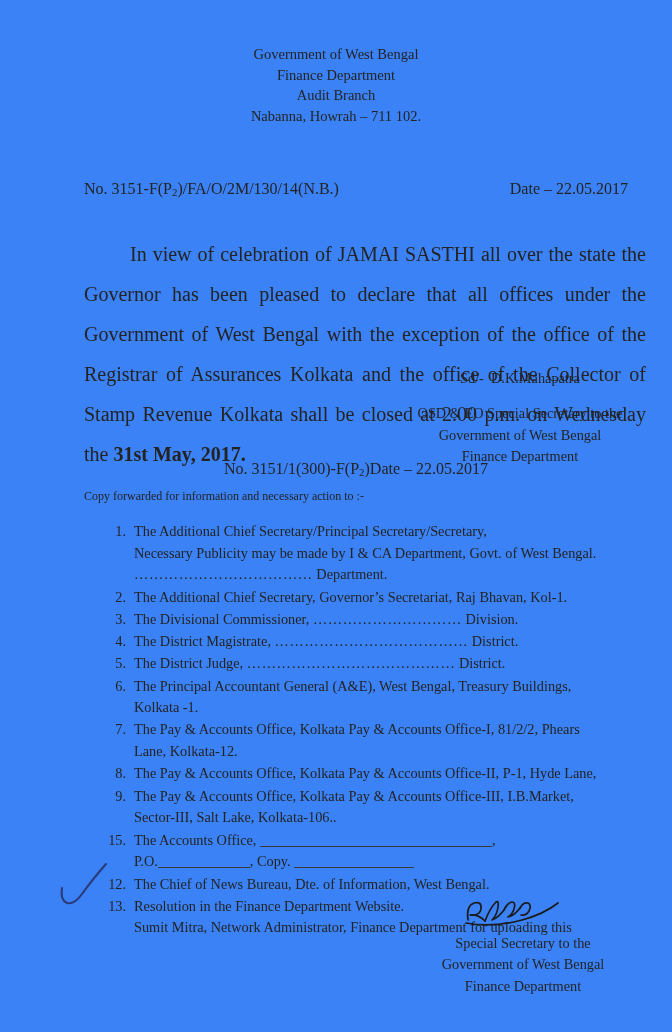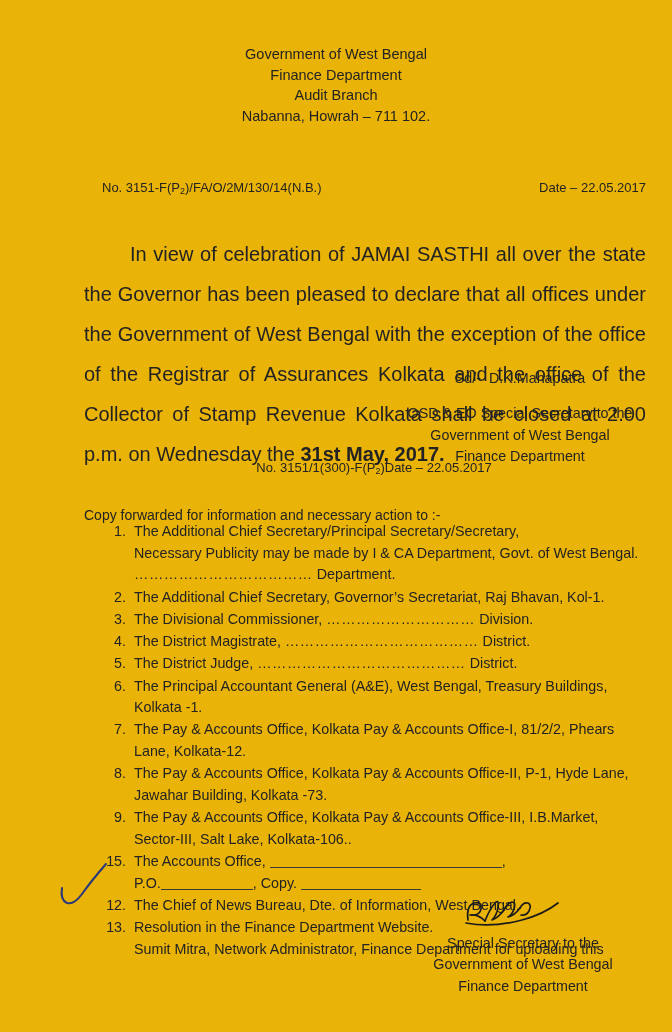--- a/index.html
+++ b/index.html
@@ -4,47 +4,47 @@
 <style>
   html, body {
     margin: 0;
     padding: 0;
     background: #ffffff;
   }
   .page {
     position: relative;
     width: 672px;
     height: 1032px;
-    background: #eab308;
-    font-family: Liberation Sans, sans-serif;
+    background: #3b82f6;
+    font-family: Liberation Serif, serif;
     color: #232323;
     overflow: hidden;
   }
 
   
   .letterhead {
     position: absolute;
     left: 0;
     top: 44px;
     width: 672px;
     text-align: center;
     line-height: 1.42;
     font-size: 14.5px;
   }
   .letterhead div { white-space: pre; }
 
   
   .ref-row {
     position: absolute;
-    left: 102px;
+    left: 84px;
     width: 546px;
     display: flex;
     justify-content: space-between;
     align-items: baseline;
-    font-size: 13px;
+    font-size: 16px;
   }
   #ref-row-1 { top: 172px; }
   #ref-row-2 { top: 452px; justify-content: center; }
   .ref-date { padding-right: 2px; margin-top: 8px; }
   sub { font-size: 0.68em; vertical-align: -0.22em; }
 
   
   .body-para {
     position: absolute;
     left: 84px;
@@ -64,22 +64,22 @@
     font-size: 14.3px;
     line-height: 1.5;
   }
   #sign-upper { left: 392px; top: 368px; width: 256px; }
   #sign-name { margin-bottom: 14px; white-space: pre; }
 
   
   .copy-line {
     position: absolute;
     left: 84px;
-    top: 507px;
-    font-size: 14px;
+    top: 489px;
+    font-size: 12px;
   }
 
   
   .dist-list {
     position: absolute;
     left: 100px;
     top: 521px;
     width: 548px;
     font-size: 14.3px;
     line-height: 1.52;
@@ -215,21 +215,20 @@
       <div class="dist-text">
         <span class="sub-line">The Pay &amp; Accounts Office, Kolkata Pay &amp; Accounts Office-I, 81/2/2, Phears</span>
         <span class="sub-line">Lane, Kolkata-12.</span>
       </div>
     </div>
 
     <div class="dist-item">
       <div class="dist-num">8.</div>
       <div class="dist-text">
         <span class="sub-line">The Pay &amp; Accounts Office, Kolkata Pay &amp; Accounts Office-II, P-1, Hyde Lane,</span>
-        <span class="sub-line">Jawahar Building, Kolkata -73.</span>
       </div>
     </div>
 
     <div class="dist-item">
       <div class="dist-num">9.</div>
       <div class="dist-text">
         <span class="sub-line">The Pay &amp; Accounts Office, Kolkata Pay &amp; Accounts Office-III, I.B.Market,</span>
         <span class="sub-line">Sector-III, Salt Lake, Kolkata-106..</span>
       </div>
     </div>

